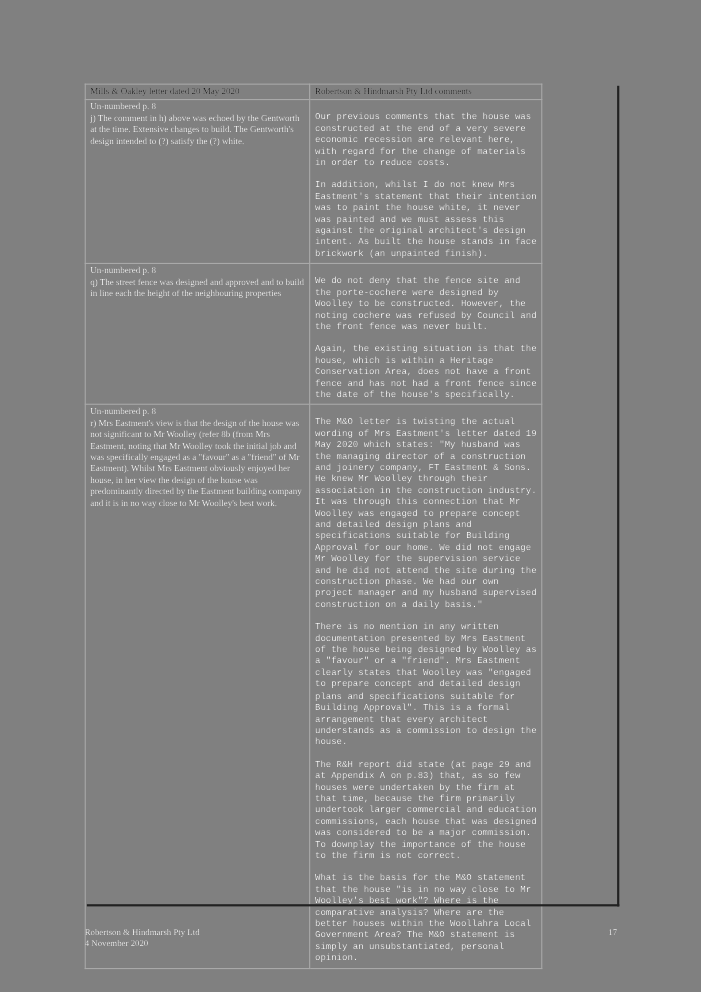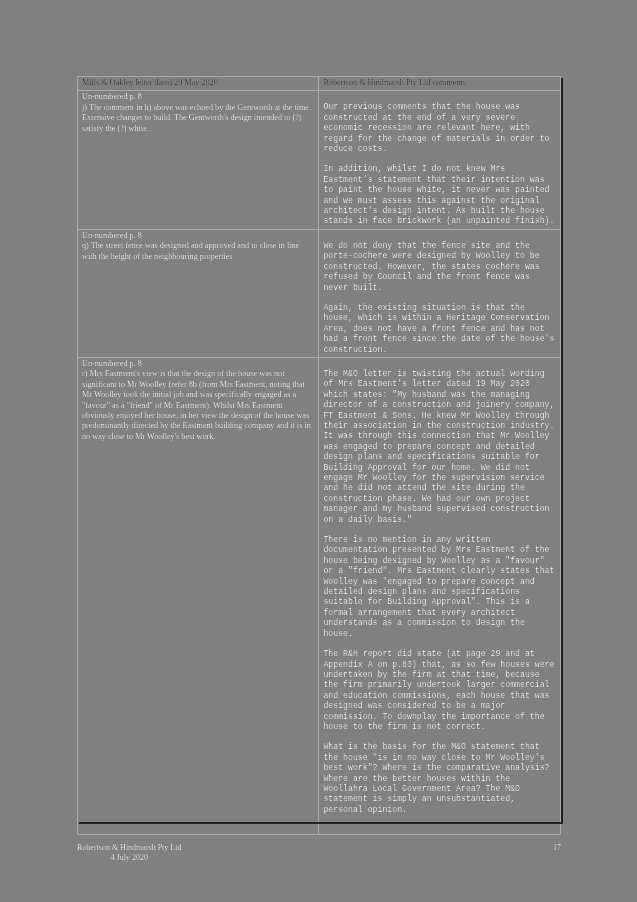--- a/index.html
+++ b/index.html
@@ -1,30 +1,30 @@
 <!DOCTYPE html>
 <html><head>
 <meta charset="utf-8">
 <style>
   html, body { margin:0; padding:0; }
   body { width:637px; height:902px; background:#808080; position:relative; overflow:hidden;
          font-family:"Liberation Serif", serif; color:#ffffff; }
-  .tbl { position:absolute; left:77px; top:76px; width:484px; border-collapse:collapse;
+  .tbl { position:absolute; left:77px; top:76px; width:416px; border-collapse:collapse;
          font-size:8.2px; line-height:10.4px; }
   .tbl td, .tbl th { border:1px solid #a9a9a9; vertical-align:top; padding:1px 4px 2px 4px; text-align:left; }
   .tbl th { font-weight:normal; color:#111; text-shadow:0 0 0.6px #fff; height:10px; }
   .tbl .c1 { width:233px; }
   .tbl .c2 { width:233px; }
   .shadow { position:absolute; background:#222; }
   .rowlabel { font-weight:normal; color:#fff; text-shadow:0 0 0.5px #000; }
   .cell-text { color:#fff; text-shadow:0 0 0.5px #000; }
   .para { margin:0 0 10px 0; color:#fff; text-shadow:0 0 0.5px #000;font-family:Liberation Mono, monospace; }
   .para:last-child { margin-bottom:0; }
   .c2 .first { margin-top:10px; }
-  .footer { position:absolute; left:77px; top:843px; font-size:8px; line-height:9.5px; color:#fff; text-shadow:0 0 0.5px #000;text-align:center; }
+  .footer { position:absolute; left:77px; top:843px; font-size:8px; line-height:9.5px; color:#fff; text-shadow:0 0 0.5px #000; }
   .pagenum { position:absolute; left:553px; top:843px; font-size:8px; color:#fff; text-shadow:0 0 0.5px #000; }
 </style>
 </head>
 <body>
 
 <table class="tbl">
   <tbody>
       <tr>
     <th class="c1">Mills &amp; Oakley letter dated 20 May 2020</th>
     <th class="c2">Robertson &amp; Hindmarsh Pty Ltd comments</th>
@@ -35,25 +35,25 @@
       <div class="cell-text">j) The comment in h) above was echoed by the Gentworth at the time. Extensive changes to build. The Gentworth's design intended to (?) satisfy the (?) white.</div>
     </td>
     <td class="c2">
       <p class="para first">Our previous comments that the house was constructed at the end of a very severe economic recession are relevant here, with regard for the change of materials in order to reduce costs.</p>
       <p class="para">In addition, whilst I do not knew Mrs Eastment's statement that their intention was to paint the house white, it never was painted and we must assess this against the original architect's design intent. As built the house stands in face brickwork (an unpainted finish).</p>
     </td>
   </tr>
   <tr style="height:119px;">
     <td class="c1">
       <div class="rowlabel">Un-numbered p. 8</div>
-      <div class="cell-text">q) The street fence was designed and approved and to close in line with the height of the neighbouring properties</div>
+      <div class="cell-text">q) The street fence was designed and approved and to build in line each the height of the neighbouring properties</div>
     </td>
     <td class="c2">
-      <p class="para first">We do not deny that the fence site and the porte-cochere were designed by Woolley to be constructed. However, the states cochere was refused by Council and the front fence was never built.</p>
-      <p class="para">Again, the existing situation is that the house, which is within a Heritage Conservation Area, does not have a front fence and has not had a front fence since the date of the house's construction.</p>
+      <p class="para first">We do not deny that the fence site and the porte-cochere were designed by Woolley to be constructed. However, the noting cochere was refused by Council and the front fence was never built.</p>
+      <p class="para">Again, the existing situation is that the house, which is within a Heritage Conservation Area, does not have a front fence and has not had a front fence since the date of the house's specifically.</p>
     </td>
   </tr>
   <tr style="height:477px;">
     <td class="c1">
       <div class="rowlabel">Un-numbered p. 8</div>
       <div class="cell-text">r) Mrs Eastment's view is that the design of the house was not significant to Mr Woolley (refer 8b (from Mrs Eastment, noting that Mr Woolley took the initial job and was specifically engaged as a "favour" as a "friend" of Mr Eastment). Whilst Mrs Eastment obviously enjoyed her house, in her view the design of the house was predominantly directed by the Eastment building company and it is in no way close to Mr Woolley's best work.</div>
     </td>
     <td class="c2">
       <p class="para first">The M&amp;O letter is twisting the actual wording of Mrs Eastment's letter dated 19 May 2020 which states: "My husband was the managing director of a construction and joinery company, FT Eastment &amp; Sons. He knew Mr Woolley through their association in the construction industry. It was through this connection that Mr Woolley was engaged to prepare concept and detailed design plans and specifications suitable for Building Approval for our home. We did not engage Mr Woolley for the supervision service and he did not attend the site during the construction phase. We had our own project manager and my husband supervised construction on a daily basis."</p>
       <p class="para">There is no mention in any written documentation presented by Mrs Eastment of the house being designed by Woolley as a "favour" or a "friend". Mrs Eastment clearly states that Woolley was "engaged to prepare concept and detailed design plans and specifications suitable for Building Approval". This is a formal arrangement that every architect understands as a commission to design the house.</p>
@@ -62,15 +62,15 @@
     </td>
   </tr>
 </tbody>
   </table>
 
 <div class="shadow" style="left:561px; top:78px; width:2px; height:746px;"></div>
 <div class="shadow" style="left:79px; top:822px; width:484px; height:2px;"></div>
 
 <div class="footer">
   <div>Robertson &amp; Hindmarsh Pty Ltd</div>
-  <div>4 July 2020</div>
+  <div>4 November 2020</div>
 </div>
 <div class="pagenum">17</div>
 
 </body></html>

